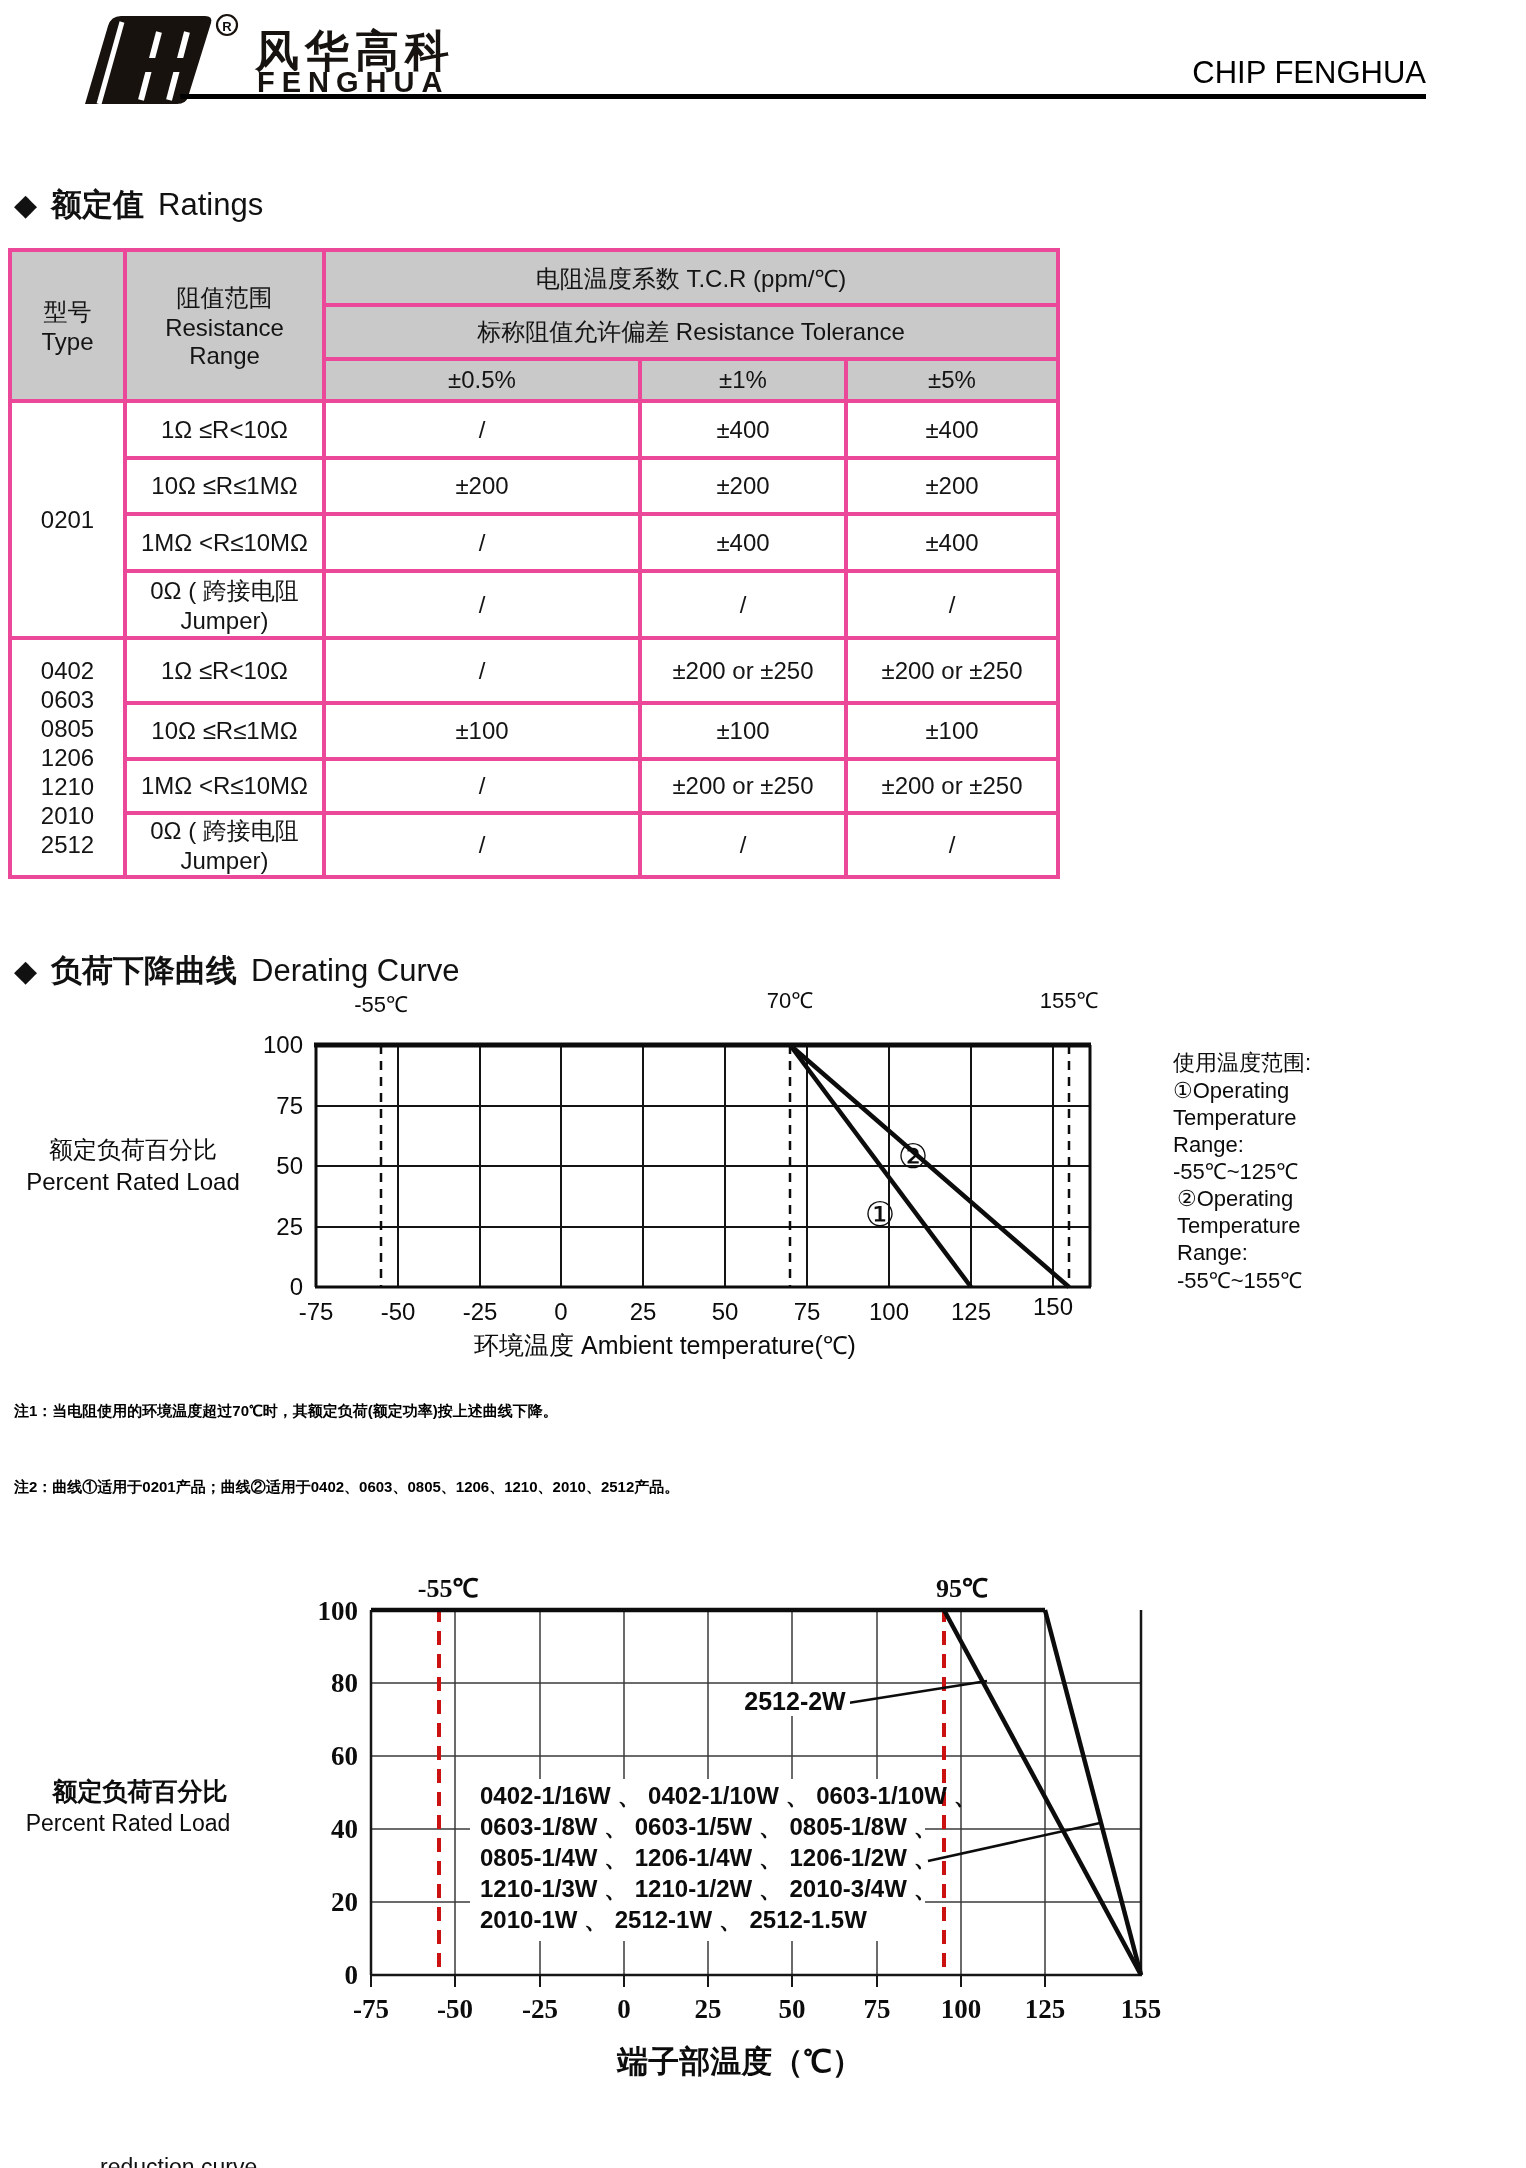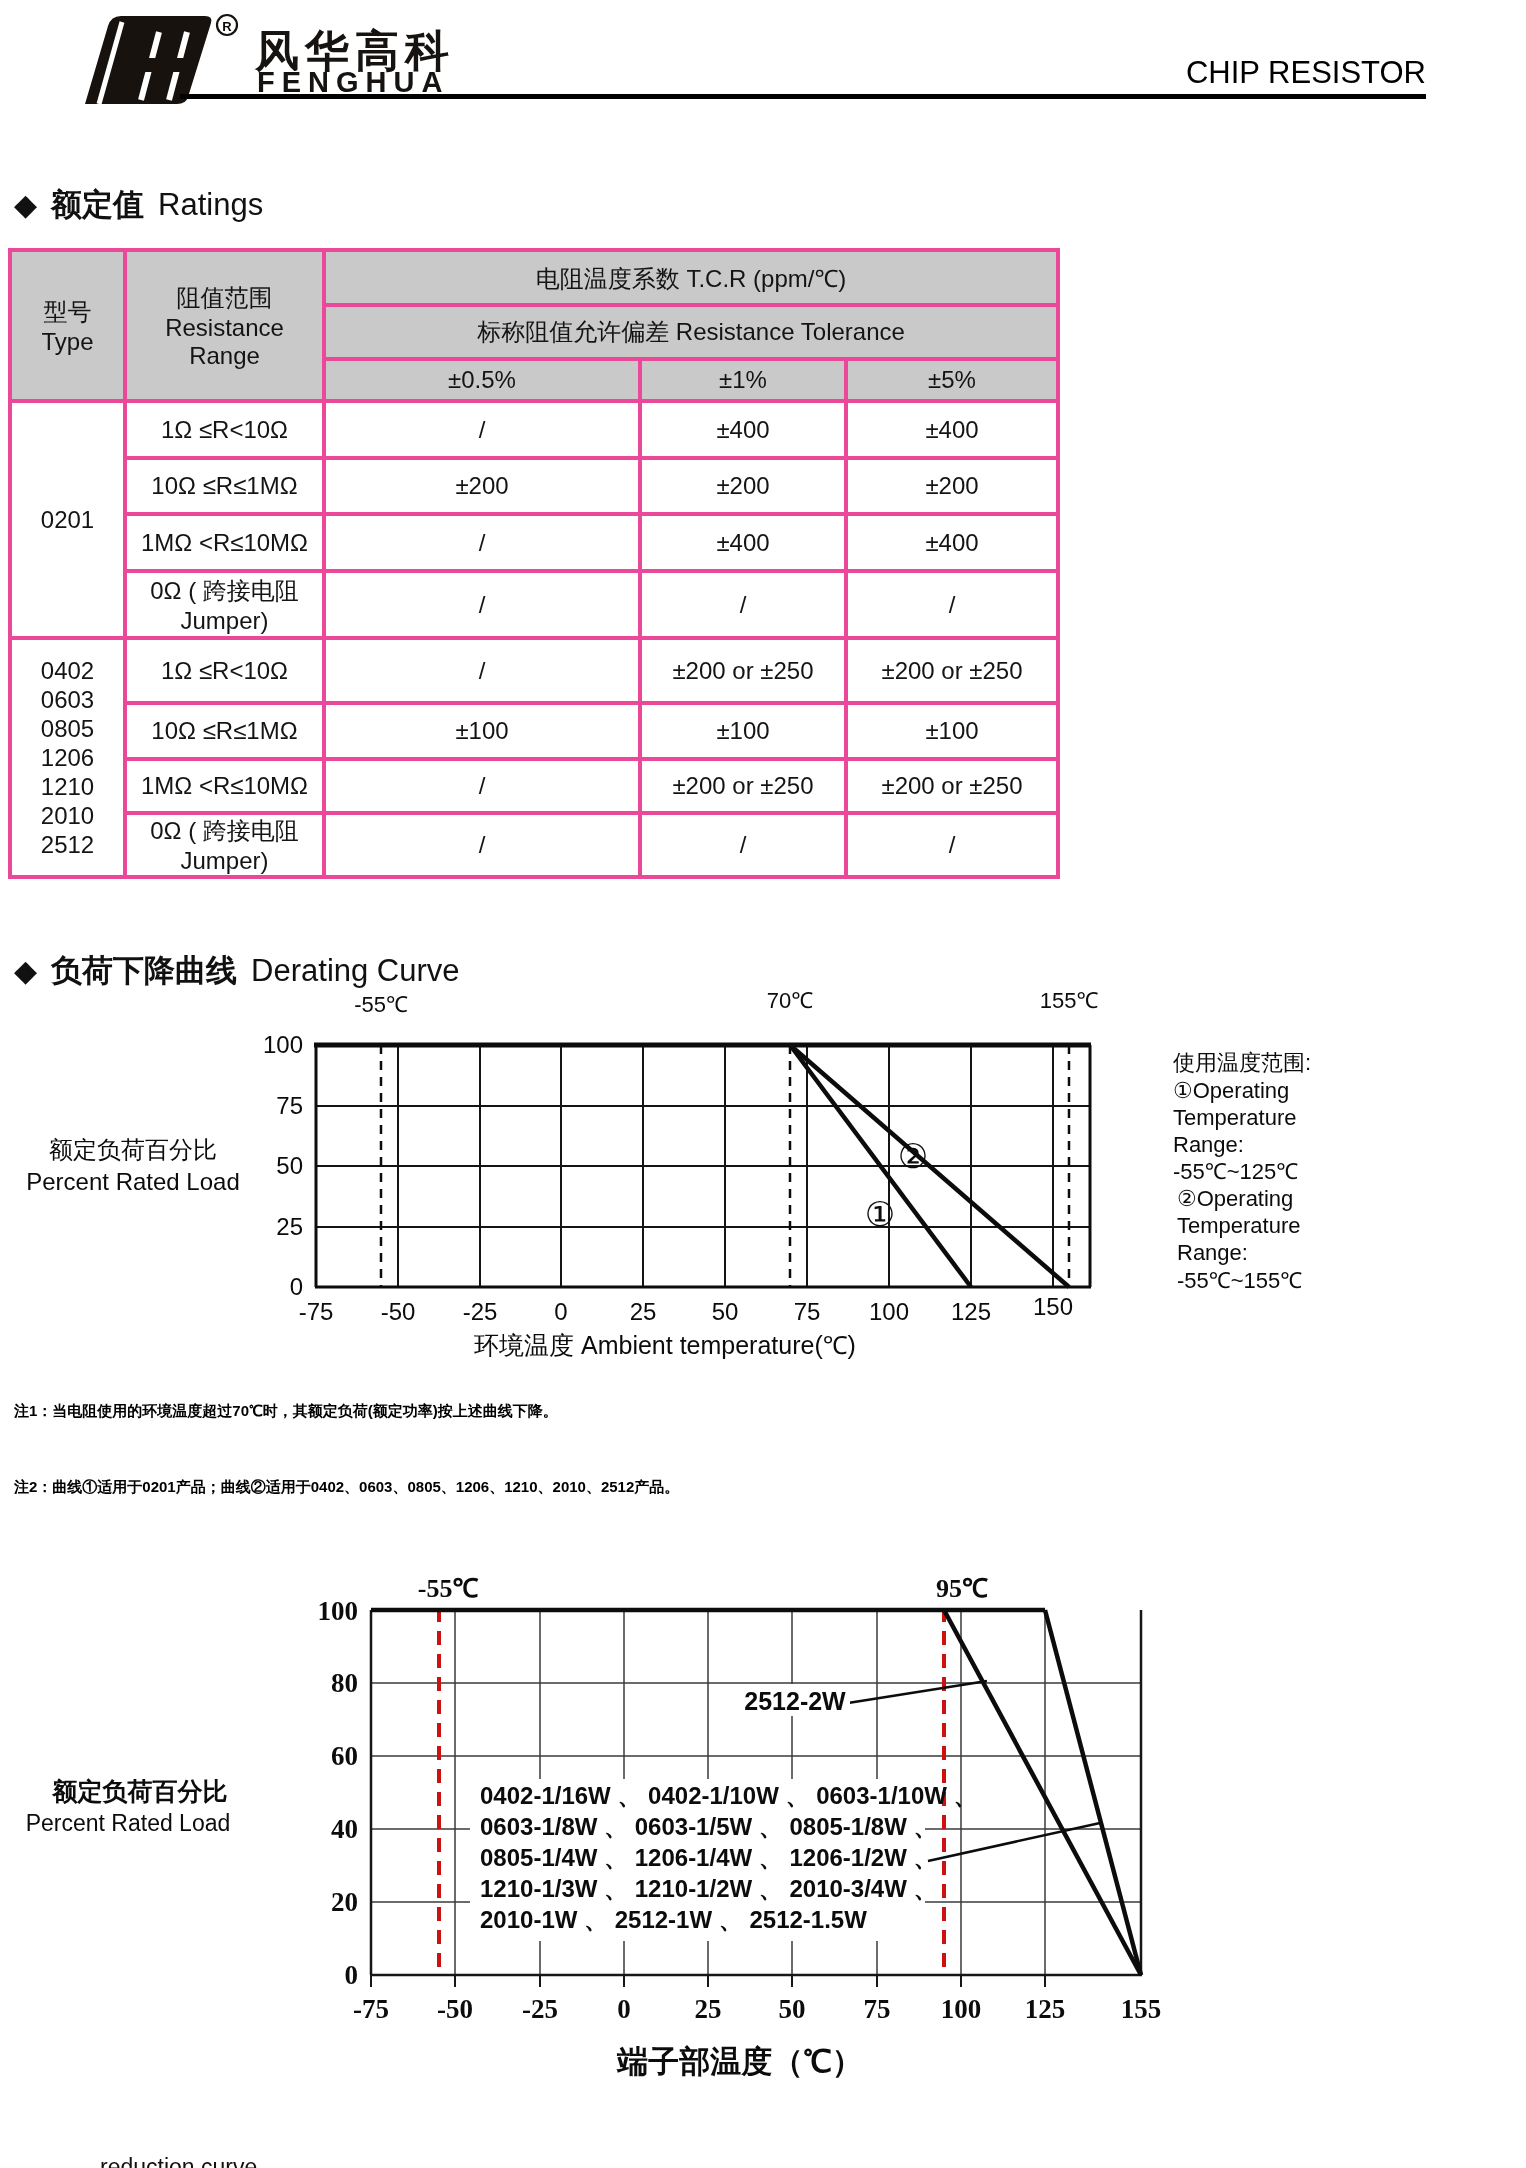--- a/index.html
+++ b/index.html
@@ -43,21 +43,21 @@
     <path d="M30,92 L53,14 Q56,4 66,4 L150,4 Q158,4 156,11 L133,85 Q131,92 122,92 Z" fill="#17120e"></path>
     <line x1="44" y1="92" x2="67" y2="10" stroke="#fff" stroke-width="5"></line>
     <line x1="86" y1="88" x2="104" y2="20" stroke="#fff" stroke-width="6"></line>
     <line x1="114" y1="88" x2="132" y2="20" stroke="#fff" stroke-width="6"></line>
     <path d="M84,46 L140,46 L136,60 L80,60 Z" fill="#17120e"></path>
     <circle cx="172" cy="13" r="10" fill="none" stroke="#17120e" stroke-width="2.2"></circle>
     <text x="172" y="19" text-anchor="middle" font-size="13" font-weight="bold">R</text>
   </svg>
   <div class="abs hdr-cn" style="left:255px;top:22px;">风华高科</div>
   <div class="abs hdr-en" style="left:257px;top:66px;">FENGHUA</div>
-  <div class="abs hdr-title" style="right:100px;top:55px;">CHIP RESISTOR</div>
+  <div class="abs hdr-title" style="right:100px;top:55px;">CHIP FENGHUA</div>
   <div class="abs rule" style="left:180px;top:94px;width:1246px;height:5px;"></div>
 
   <div class="abs sec-title" style="left:14px;top:184px;">
     <span class="dia">◆</span>
     <span class="cn">额定值</span>
     <span class="en">Ratings</span>
   </div>
 
   <table class="ratings abs" style="left:8px;top:248px;">
     <colgroup>

